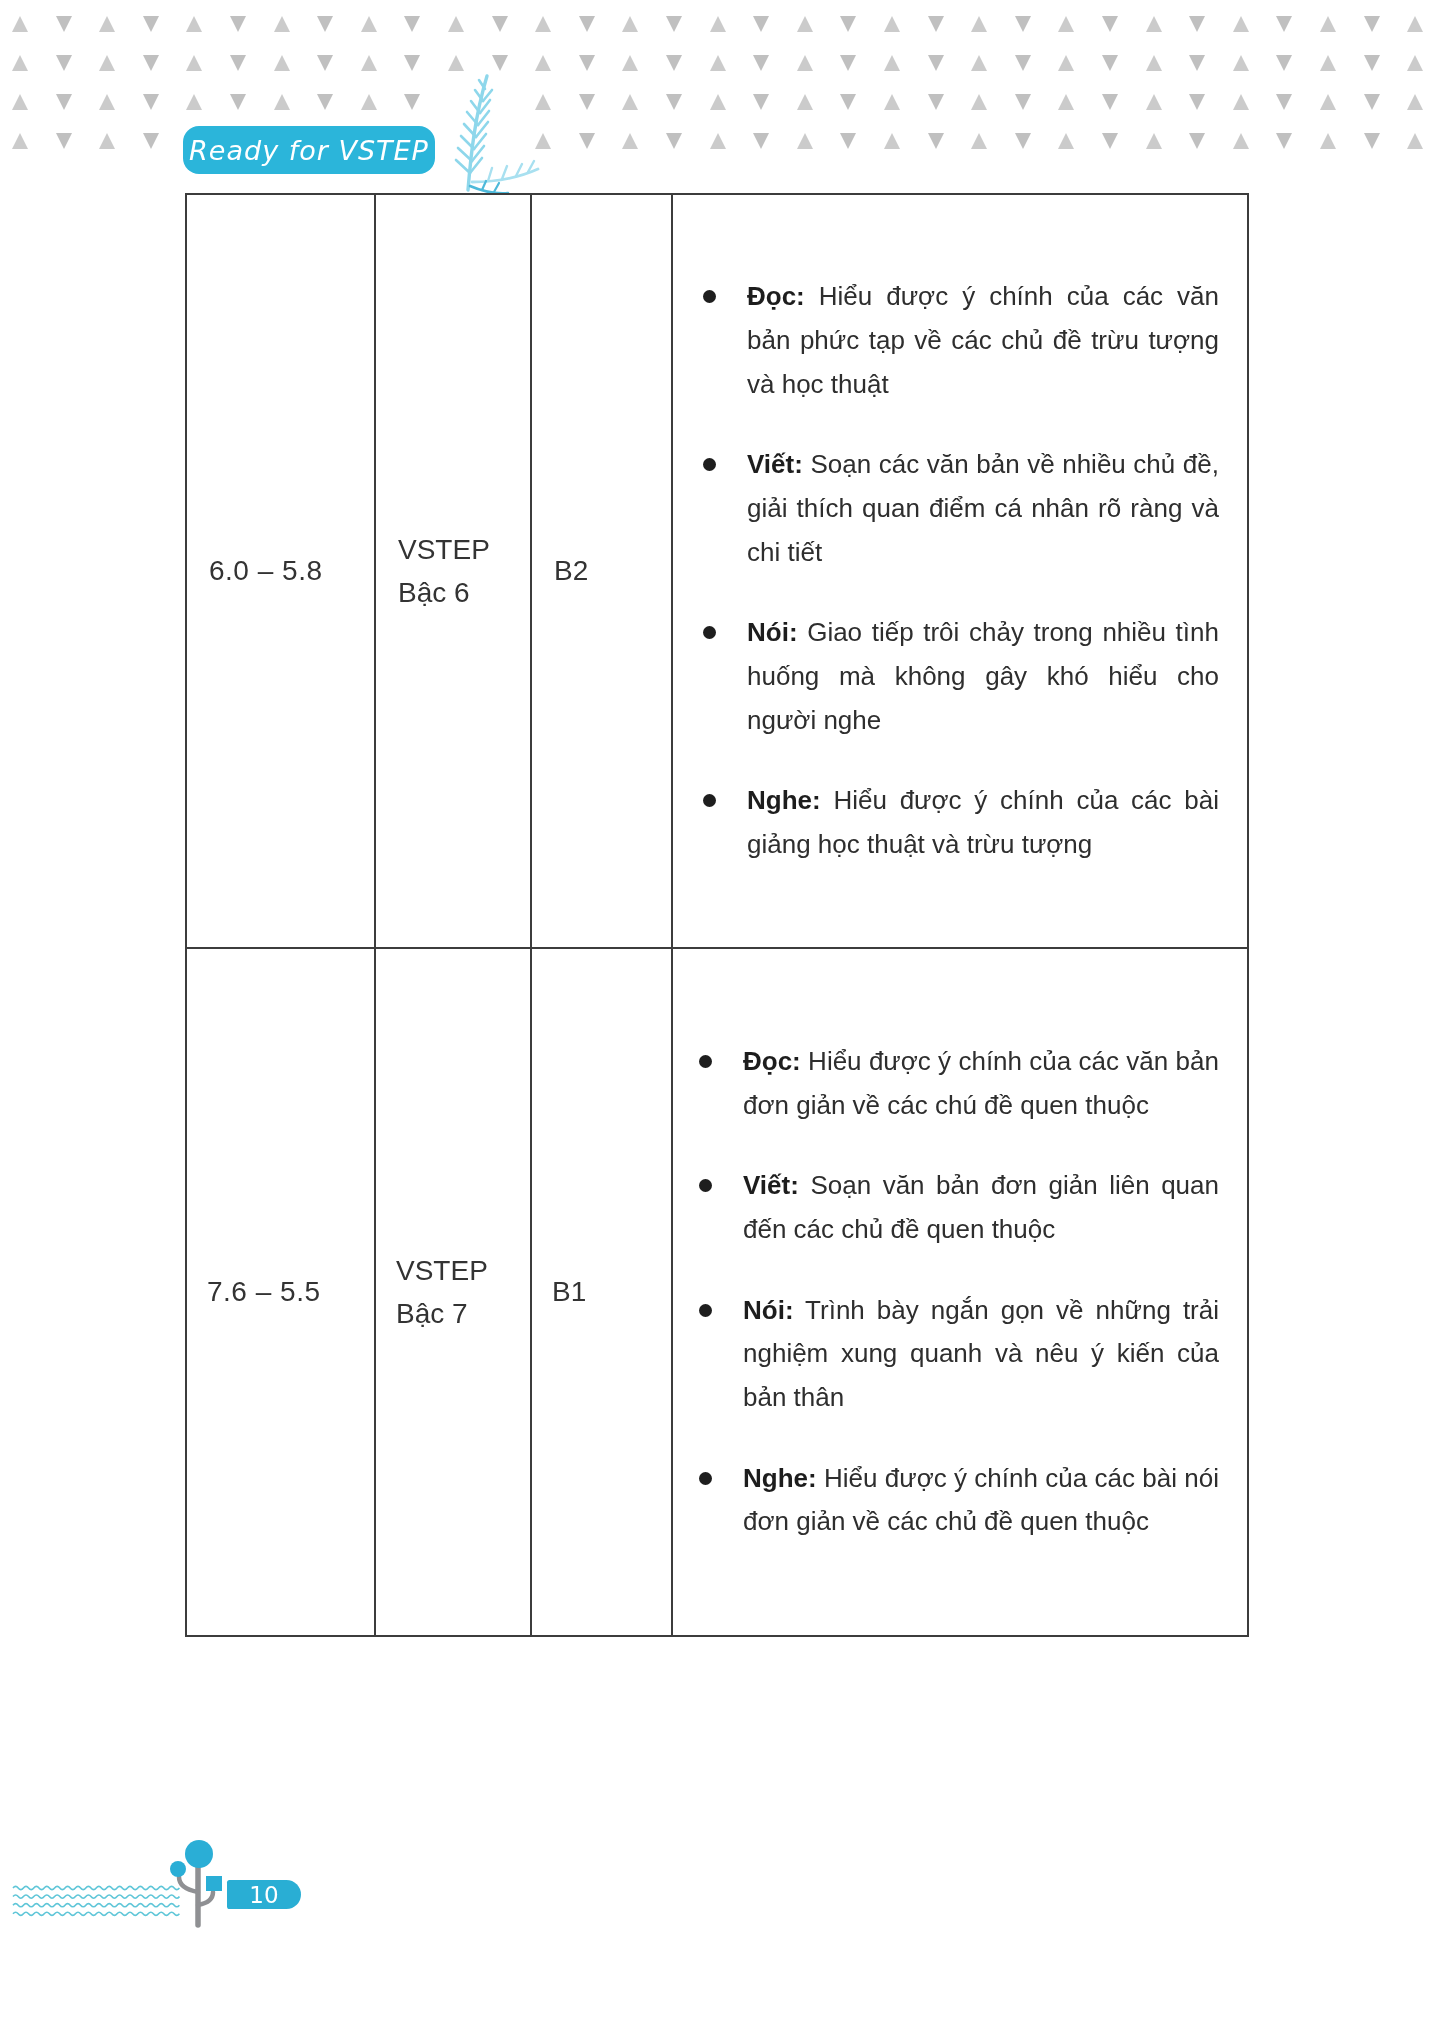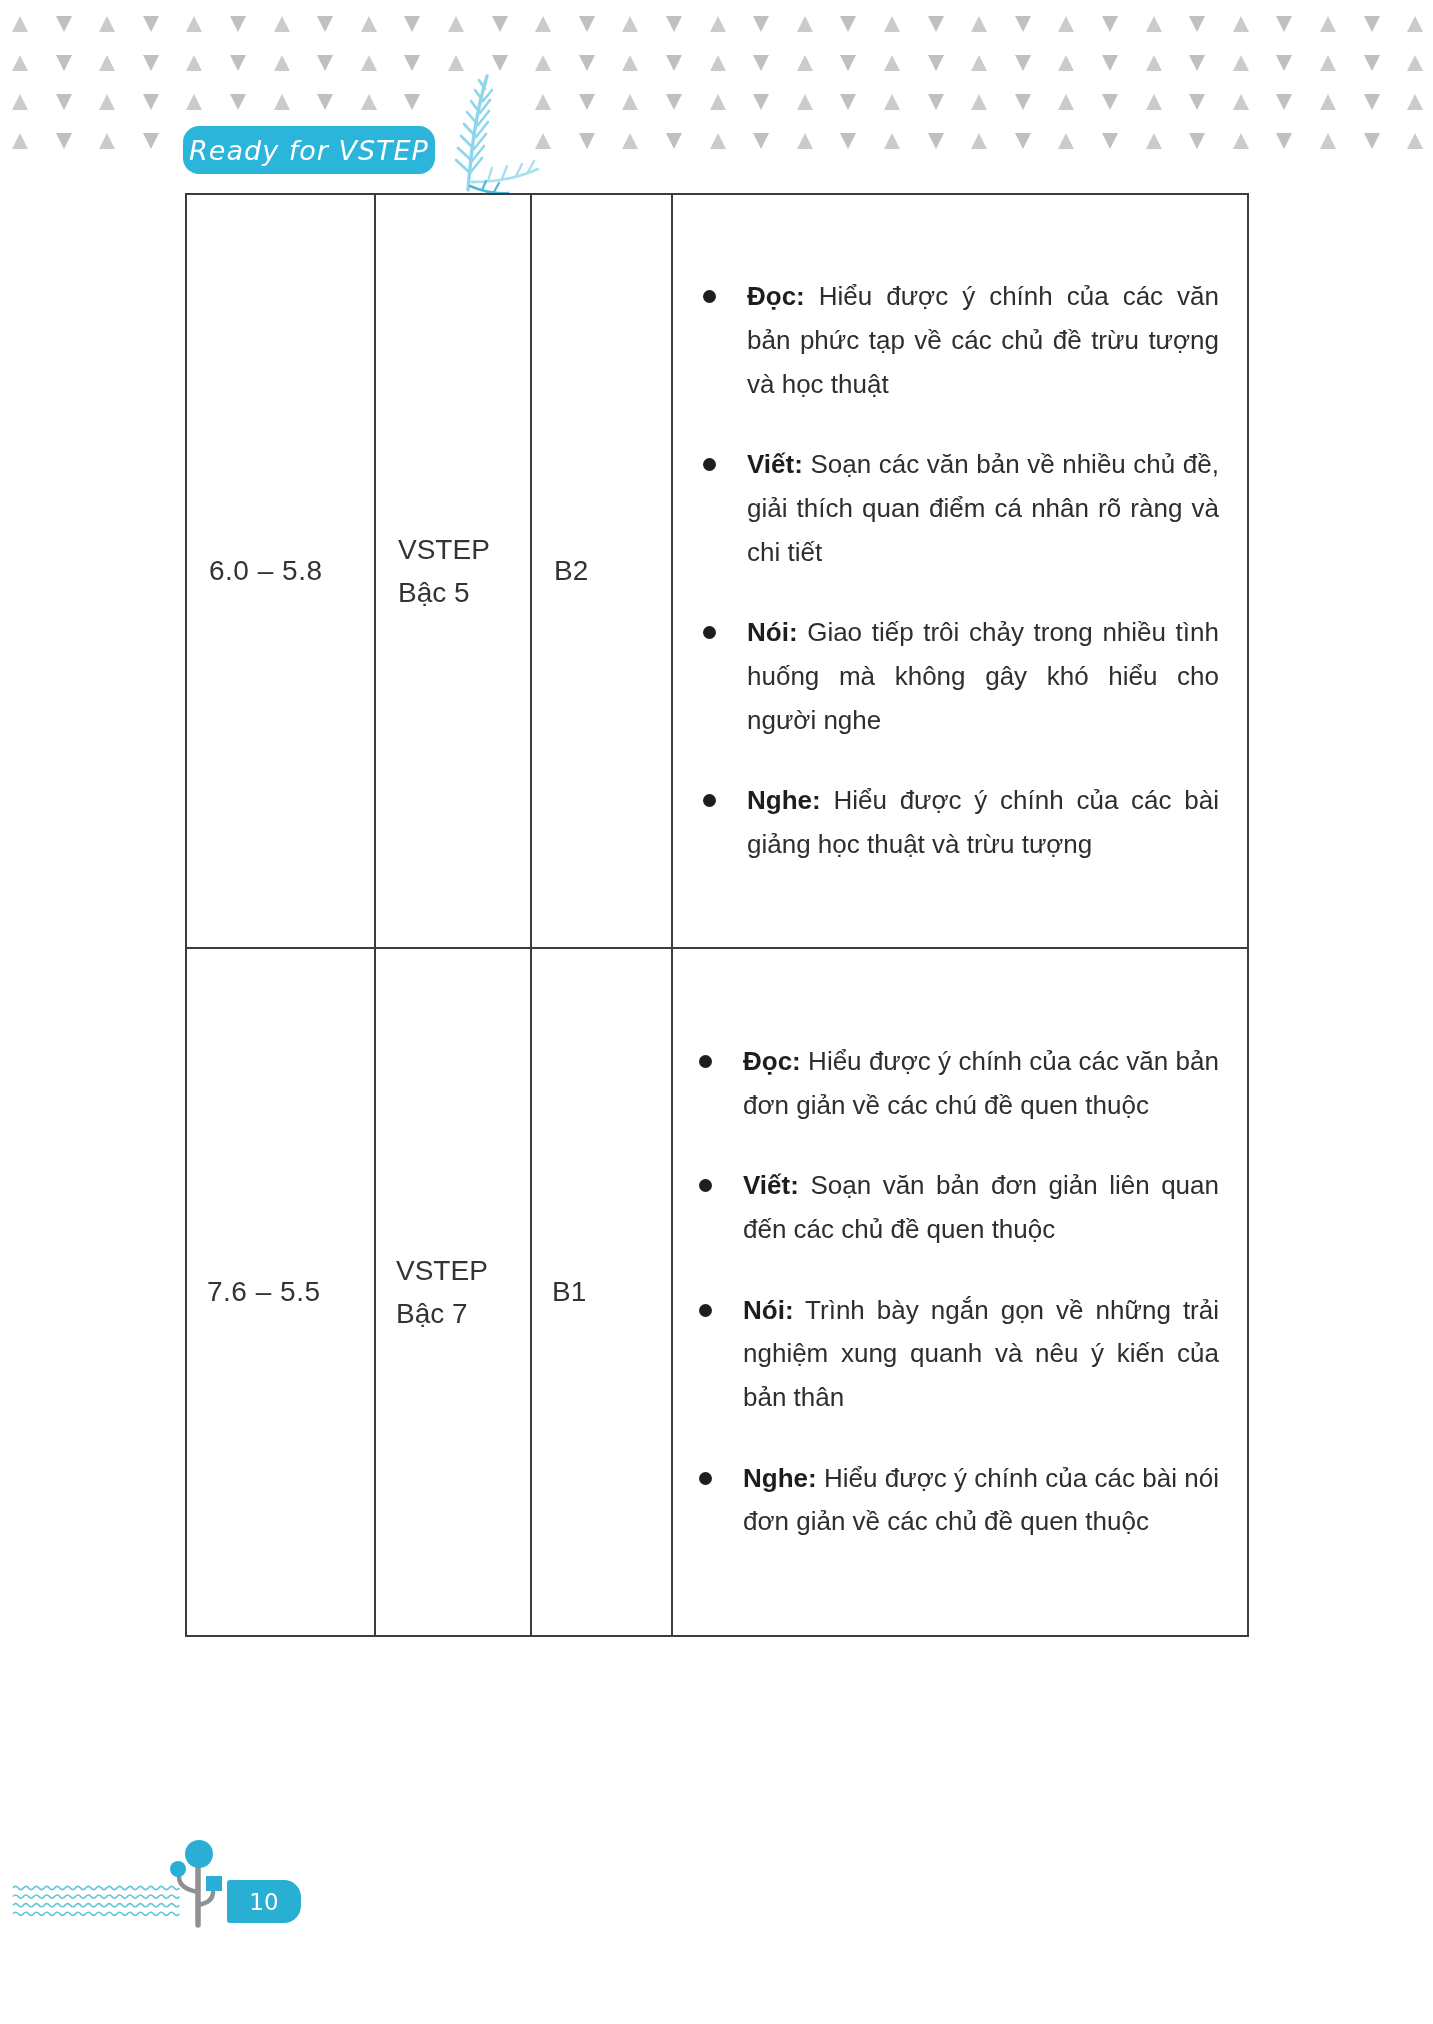--- a/index.html
+++ b/index.html
@@ -62,21 +62,21 @@
     width:13px;height:13px;border-radius:50%;background:#1e1e1e;
   }
   .skill-label{font-weight:bold;color:#1d1d1d;}
   .note{display:inline-block;}
 
   
   .waves{position:absolute;left:12px;top:1884px;z-index:1;}
   .tree{position:absolute;left:164px;top:1836px;z-index:3;}
   .page-num{
     position:absolute;left:227px;top:1880px;z-index:2;
-    width:74px;height:43px;
+    width:74px;height:29px;
     background:#29aed4;border-radius:3px 17px 17px 3px;
     display:flex;align-items:center;justify-content:center;
     color:#ffffff;font-size:23px;font-family:"DejaVu Sans",sans-serif;
   }
 </style>
 </head>
 <body>
 
 <div class="page">
 
@@ -236,21 +236,21 @@
   <table class="vstep-table">
     <colgroup>
         <col style="width:189px">
         <col style="width:156px">
         <col style="width:141px">
         <col style="width:576px">
       </colgroup>
     <tbody id="tbody">
         <tr>
           <td class="score"><span>6.0 – 5.8</span></td>
-          <td class="level"><span>VSTEP Bậc 5</span></td>
+          <td class="level"><span>VSTEP Bậc 6</span></td>
           <td class="cefr"><span>B2</span></td>
           <td class="desc">
             <ul class="skills">
               <li><b class="skill-label">Đọc:</b> Hiểu được ý chính của các văn bản phức tạp về các chủ đề trừu tượng và học thuật</li>
               <li><b class="skill-label">Viết:</b> Soạn các văn bản về nhiều chủ đề, giải thích quan điểm cá nhân rõ ràng và chi tiết</li>
               <li><b class="skill-label">Nói:</b> Giao tiếp trôi chảy trong nhiều tình huống mà không gây khó hiểu cho người nghe</li>
               <li><b class="skill-label">Nghe:</b> Hiểu được ý chính của các bài giảng học thuật và trừu tượng</li>
             </ul>
           </td>
         </tr>

